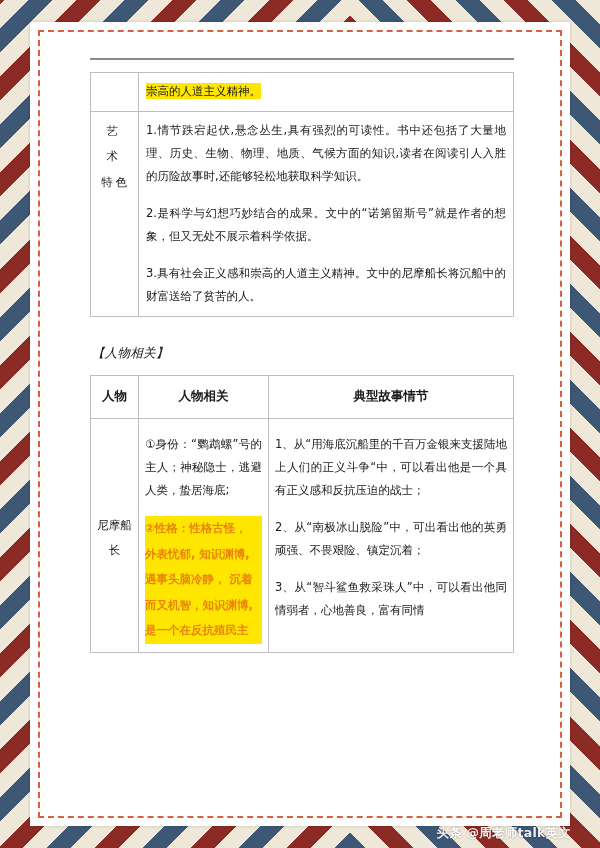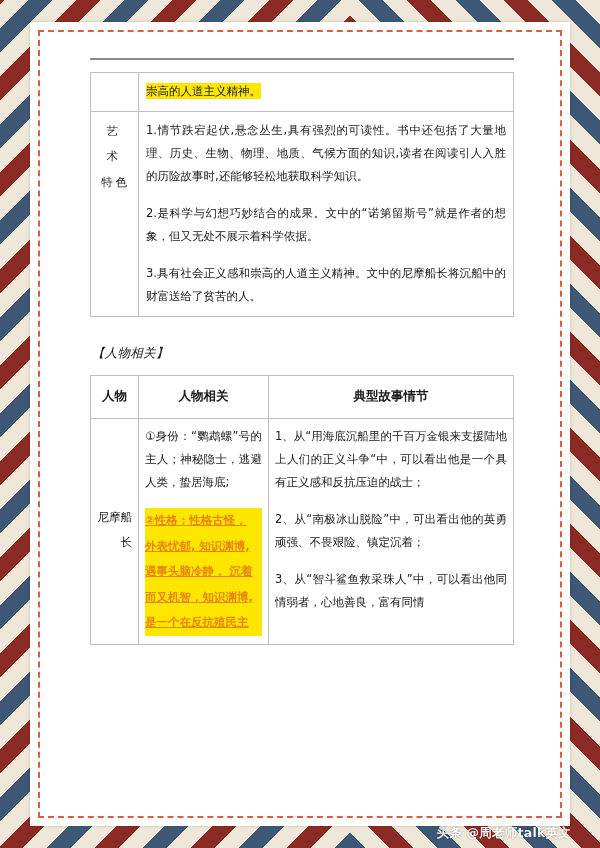--- a/index.html
+++ b/index.html
@@ -107,32 +107,32 @@
 
   
   #char-table th {
     text-align:center;
     font-weight:700;
     font-size:12.5px;
     padding:10px 6px 12px 6px;
     line-height:1.6;
     vertical-align:middle;
   }
-  #char-table td { padding:6px 6px 8px 6px; }
+  #char-table td { padding:14px 6px 8px 6px; }
   .th-wide { width:auto; }
 
   .name-cell {
-    text-align:right;
+    text-align:center;
     padding-left:4px;
     line-height:2.2;
     vertical-align:middle;
   }
   .c-mid { width:130px; padding:4px 4px 6px 5px; }
 
-  .hl-block { display:block; line-height:2.05;text-decoration:underline; }
+  .hl-block { display:block; line-height:2.05; }
 
   
   .section-head {
     font-size:12.5px;
     color:#1a1a1a;
     margin:26px 0 12px 2px;
     line-height:1.6;
     letter-spacing:.02em;
     font-style:italic;
   }

